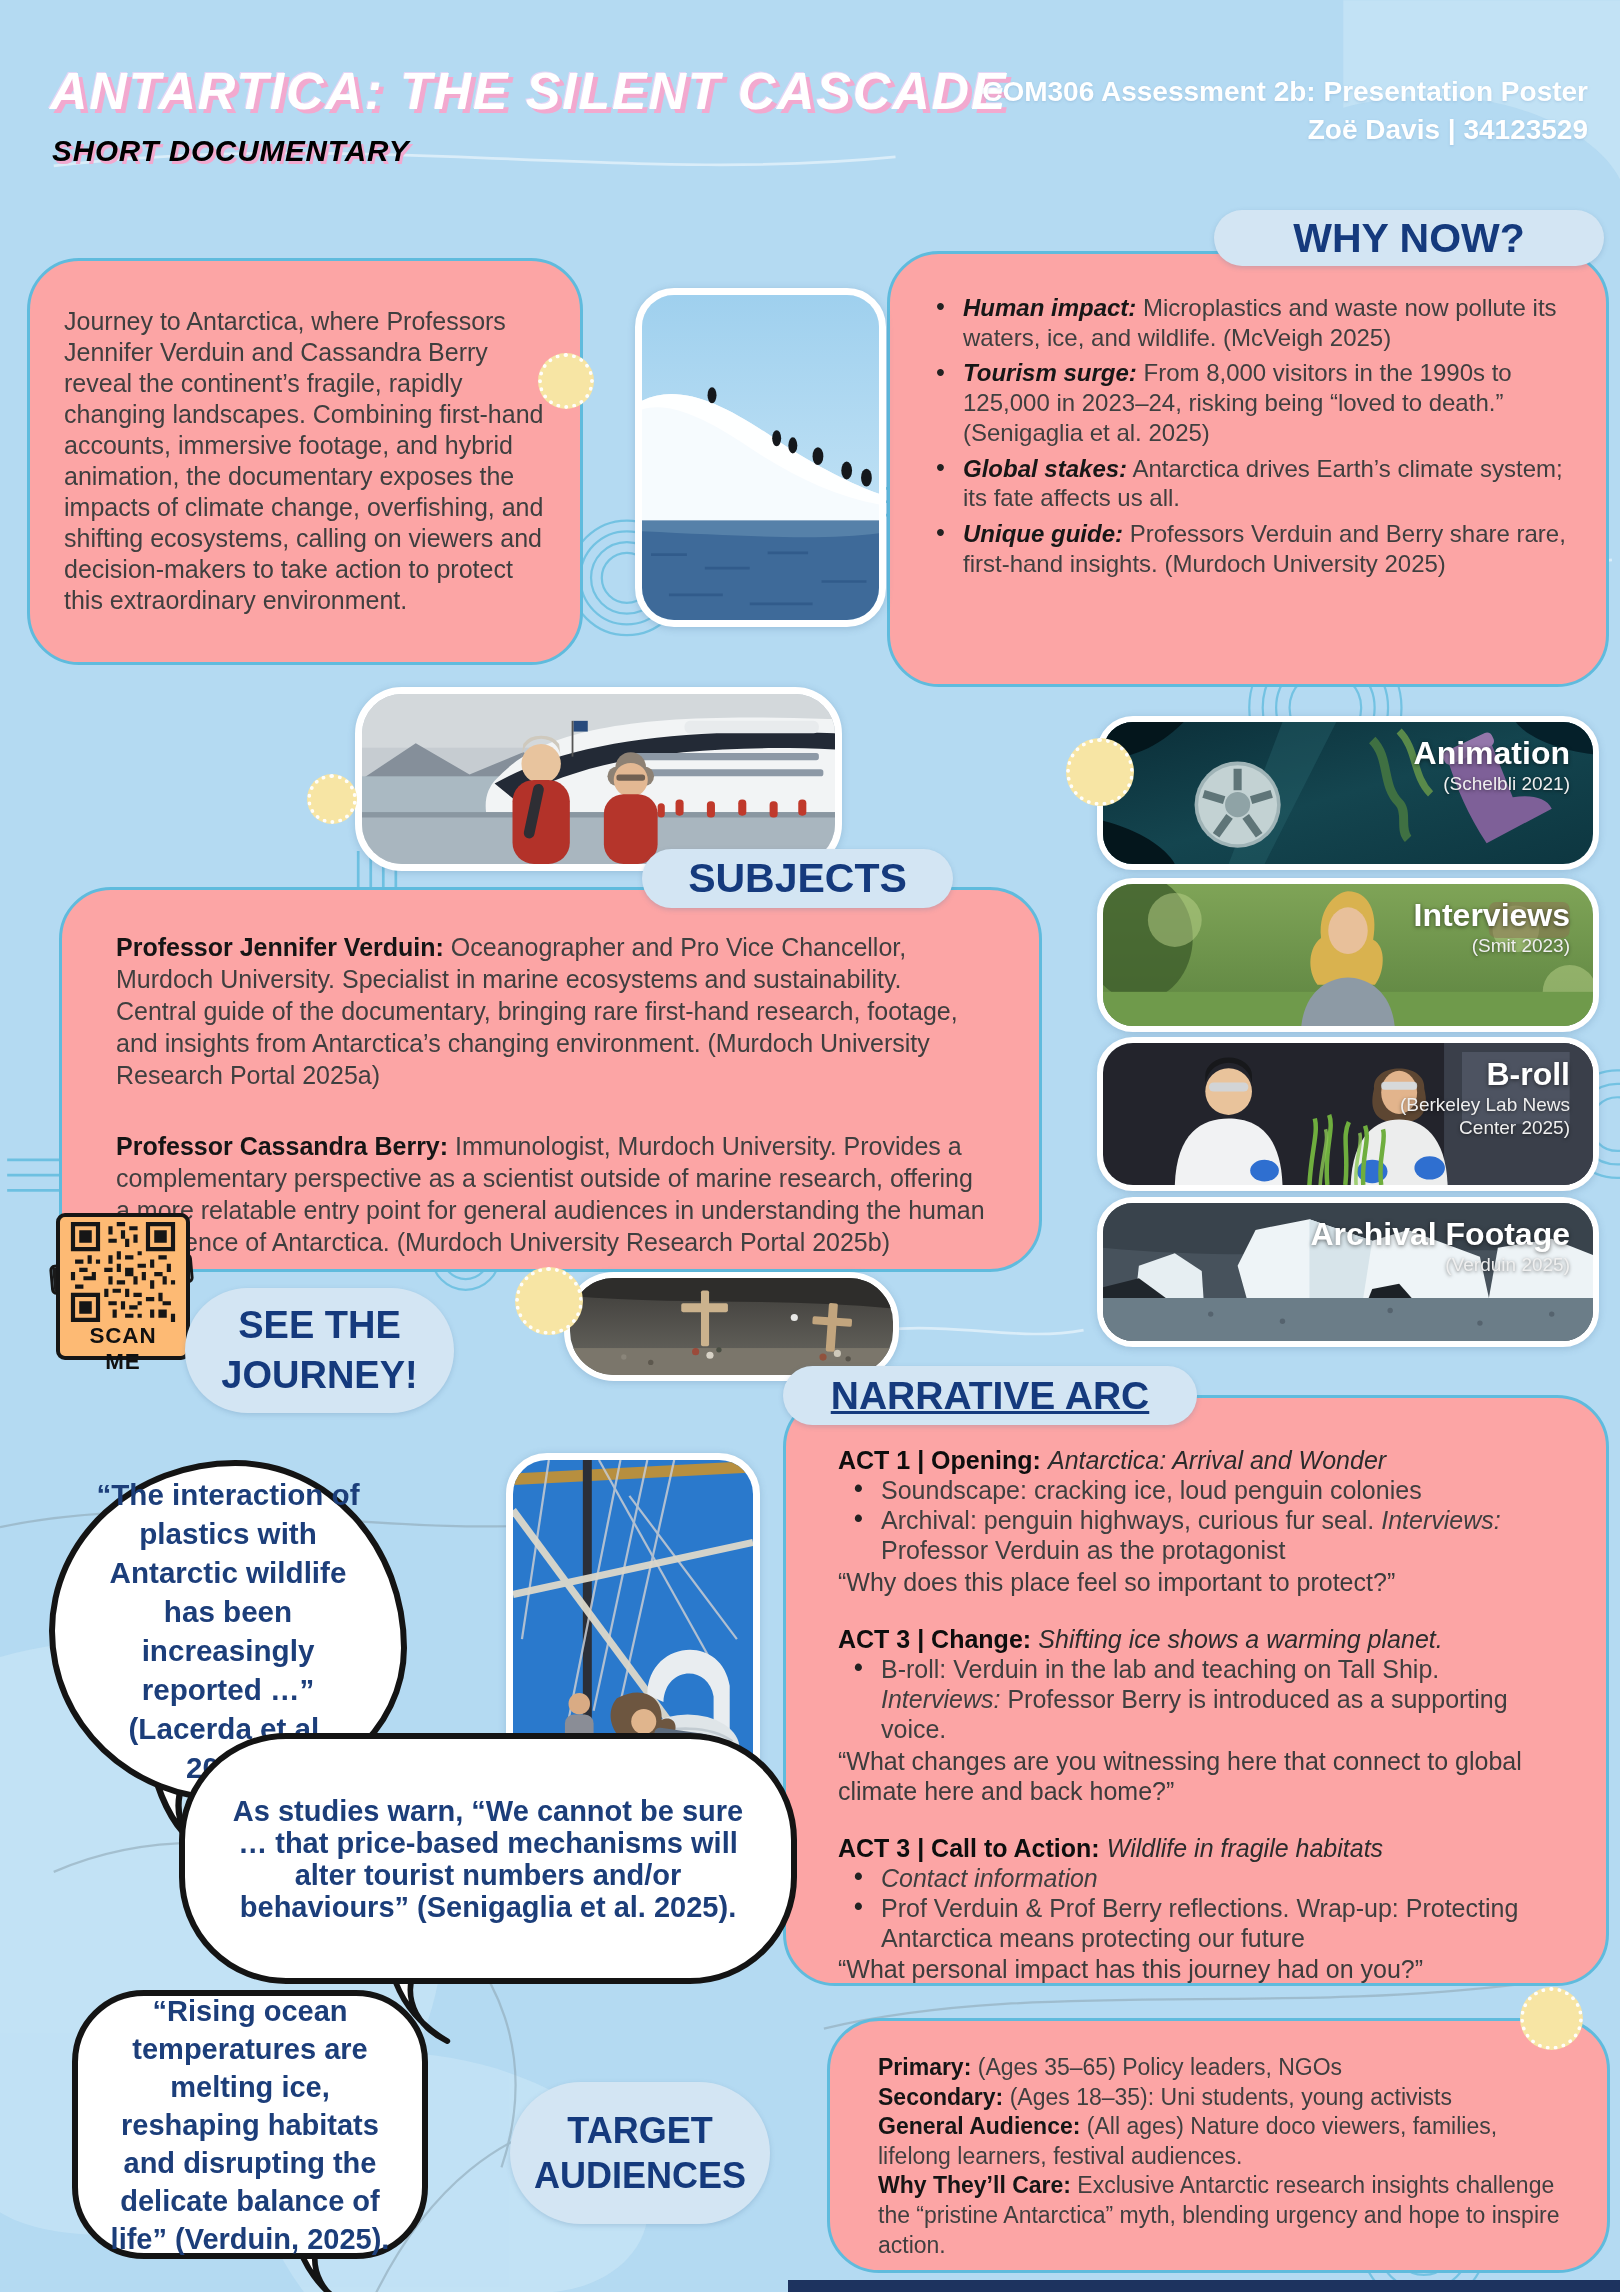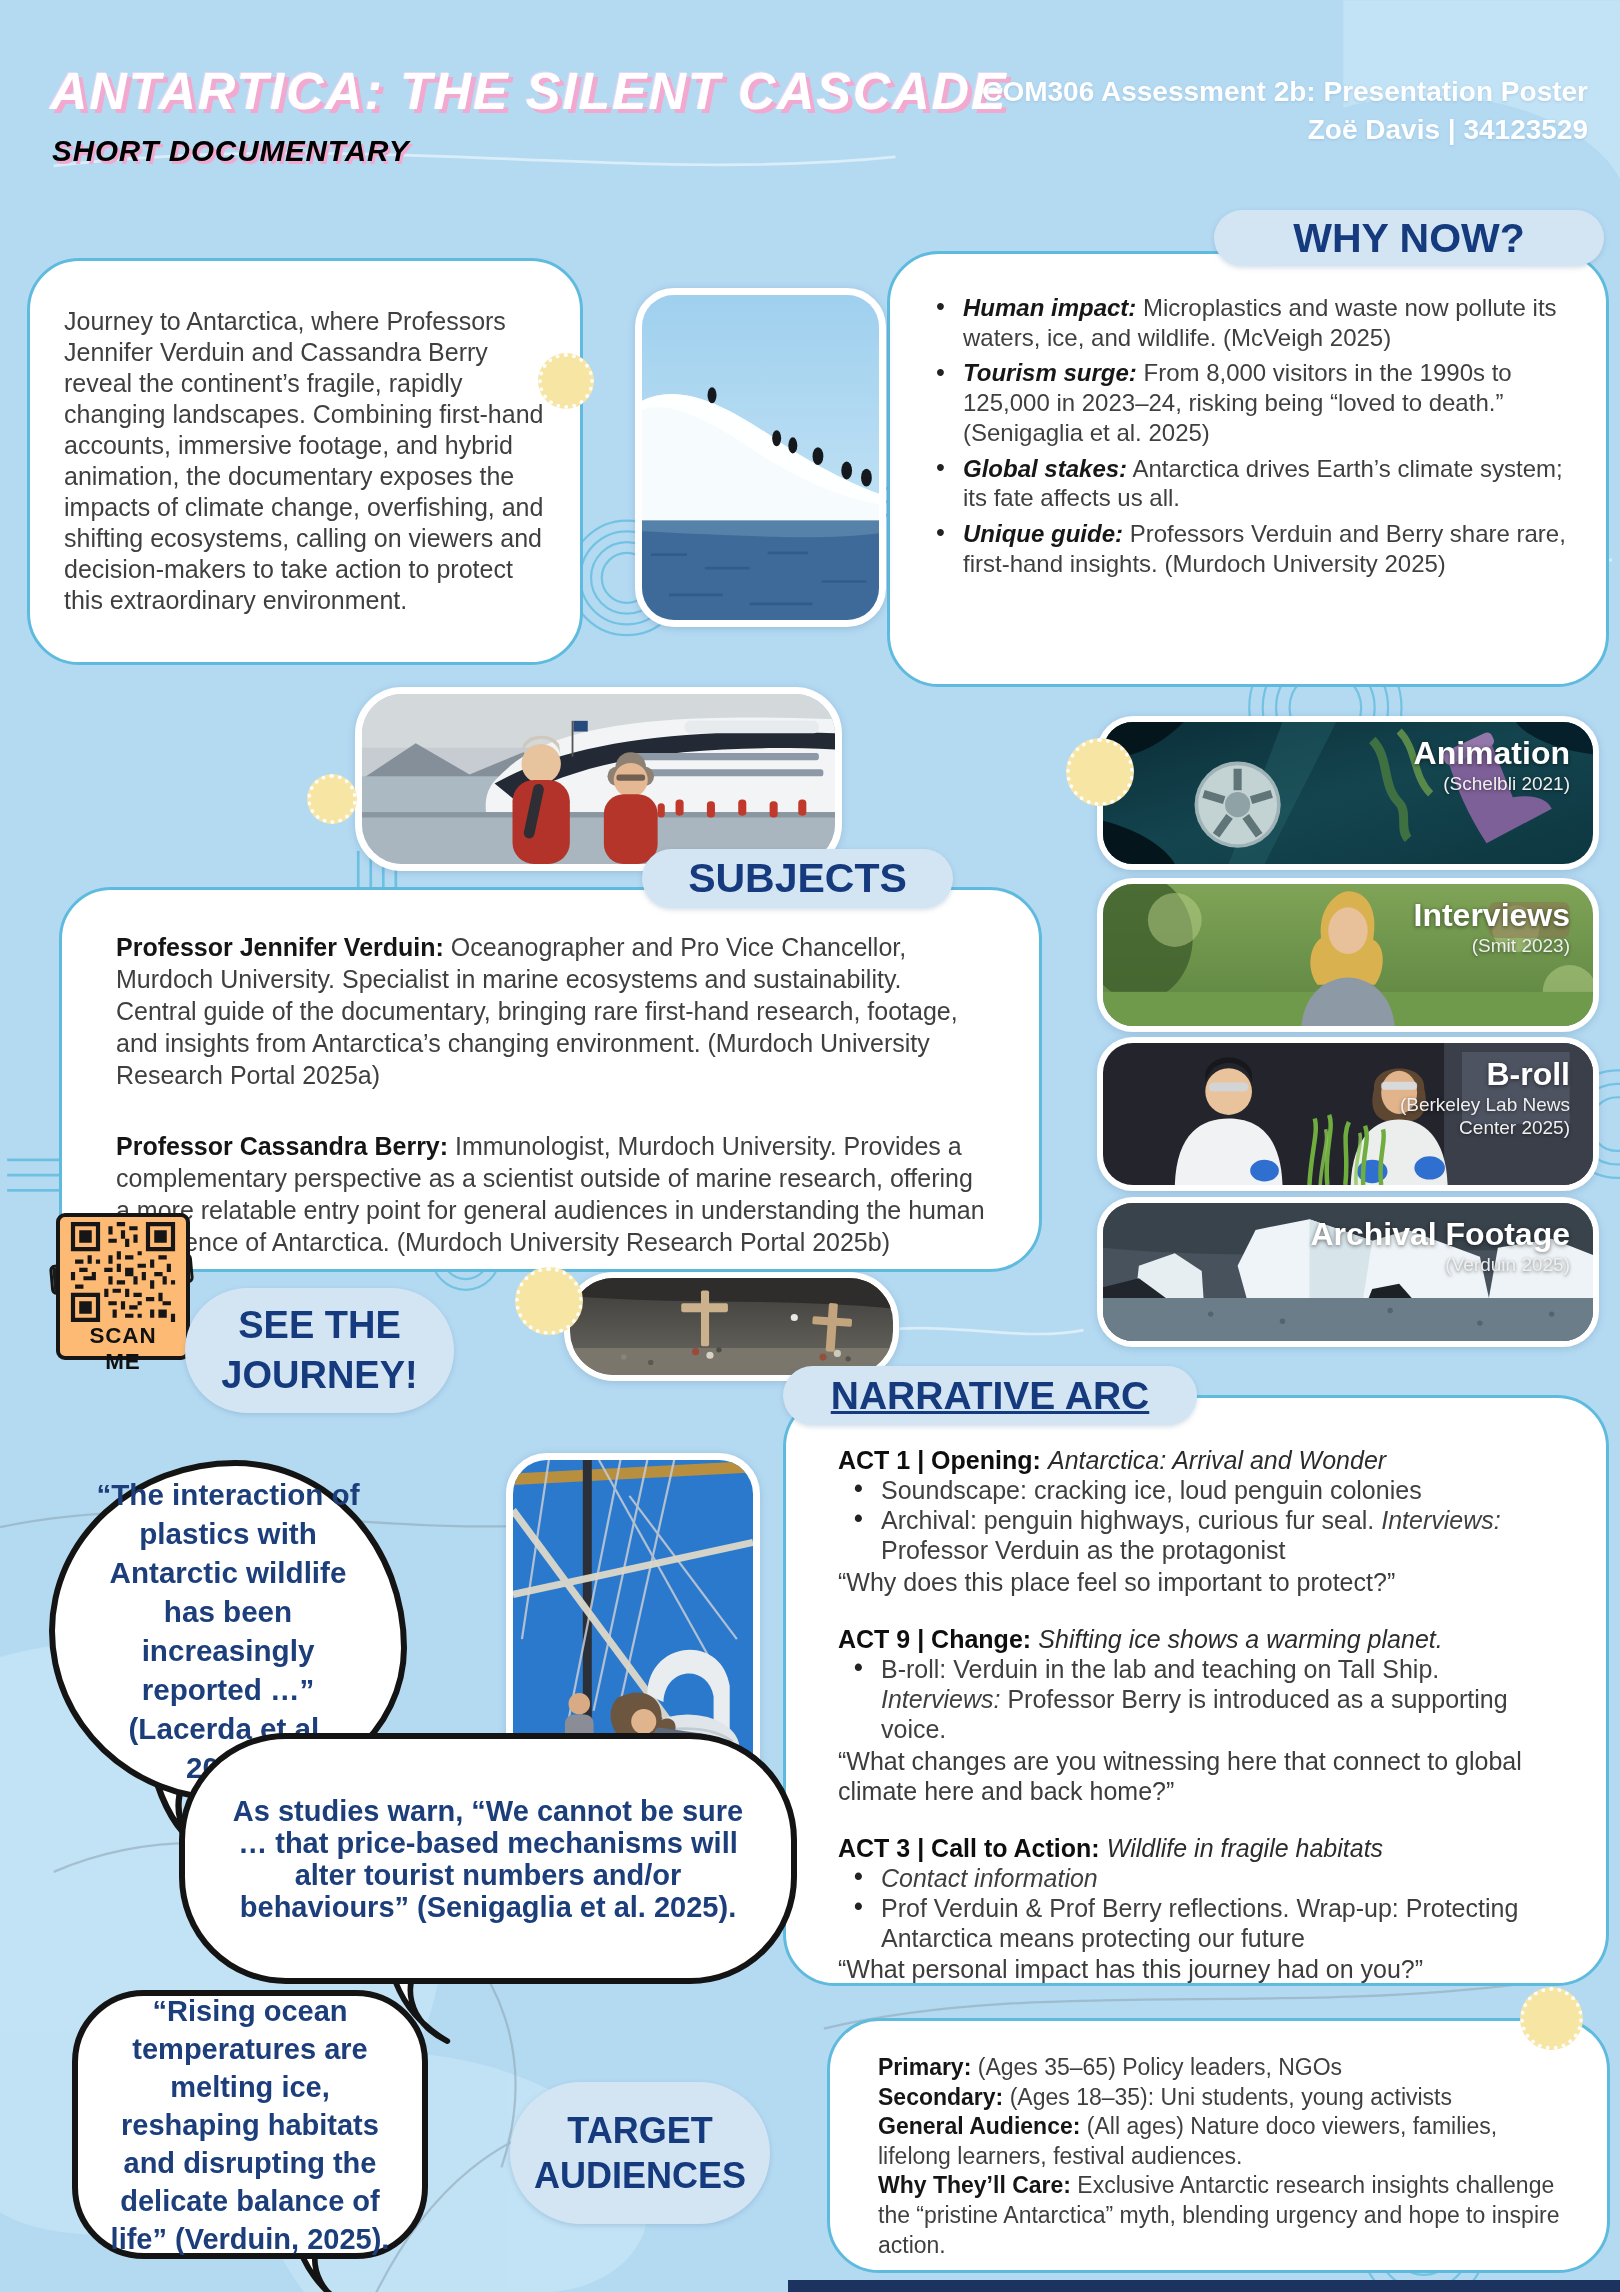--- a/index.html
+++ b/index.html
@@ -15,21 +15,21 @@
   
   .pill{position:absolute;z-index:5;background:#d3e5f3;border-radius:81px;color:#153a7d;font-weight:bold;display:flex;align-items:center;justify-content:center;text-align:center;box-shadow:0 1.8px 5.4px rgba(80,120,160,.25);}
   .pill-overview{left:81px;top:213px;width:333px;height:54px;font-size:41px;}
   .pill-whynow{left:1214px;top:210px;width:390px;height:56px;font-size:41px;}
   .pill-subjects{left:642px;top:849px;width:311px;height:59px;font-size:41px;}
   .pill-narrative{left:783px;top:1366px;width:414px;height:59px;font-size:39px;text-decoration:underline;}
   .pill-journey{left:185px;top:1288px;width:269px;height:125px;font-size:38px;line-height:1.3;padding:0 27px;}
   .pill-target{left:510px;top:2082px;width:260px;height:142px;font-size:36px;line-height:1.25;padding:0 12.5px;}
 
   
-  .card{position:absolute;z-index:2;background:#ffffff;border:3.6px solid #5fbbdd;border-radius:52px;color:#3f3f3f;}
+  .card{position:absolute;z-index:2;background:#fca5a5;border:3.6px solid #5fbbdd;border-radius:52px;color:#3f3f3f;}
   .card-overview{left:27px;top:258px;width:556px;height:407px;padding:45px 27px 27px 34px;font-size:25px;line-height:31px;}
   .card-whynow{left:887px;top:251px;width:722px;height:436px;padding:39px 36px 27px 39px;font-size:24px;line-height:29.6px;}
   .card-subjects{left:59px;top:887px;width:983px;height:385px;padding:41px 52px 27px 54px;font-size:25px;line-height:32px;}
   .card-narrative{left:783px;top:1395px;width:826px;height:591px;padding:47px 47px 27px 52px;font-size:25px;line-height:30px;}
   .card-target{left:827px;top:2018px;width:783px;height:255px;padding:32px 43px 21.5px 48px;font-size:23px;line-height:29.6px;}
 
   .wb{position:relative;padding-left:34px;margin-bottom:6.3px;}
   .wb::before{content:"\2022";position:absolute;left:7.2px;top:-1.8px;font-weight:bold;color:#222;}
   .lead{font-weight:bold;font-style:italic;color:#171717;}
   .sp{margin-bottom:39px;}
@@ -398,21 +398,21 @@
 
   <div class="pill pill-narrative">NARRATIVE ARC</div>
   <div class="card card-narrative">
     <div class="act">
       <div><span class="act-label">ACT 1 | Opening:</span><span class="act-title">Antarctica: Arrival and Wonder</span></div>
       <div class="nb"><span>Soundscape: cracking ice, loud penguin colonies</span><span class="em"></span><span></span></div>
       <div class="nb"><span>Archival: penguin highways, curious fur seal. </span><span class="em">Interviews:</span><span> Professor Verduin as the protagonist</span></div>
       <div class="aq">“Why does this place feel so important to protect?”</div>
     </div>
     <div class="act">
-      <div><span class="act-label">ACT 9 | Change:</span><span class="act-title">Shifting ice shows a warming planet.</span></div>
+      <div><span class="act-label">ACT 3 | Change:</span><span class="act-title">Shifting ice shows a warming planet.</span></div>
       <div class="nb"><span>B-roll: Verduin in the lab and teaching on Tall Ship. </span><span class="em">Interviews:</span><span> Professor Berry is introduced as a supporting voice.</span></div>
       <div class="aq">“What changes are you witnessing here that connect to global climate here and back home?”</div>
     </div>
     <div class="act">
       <div><span class="act-label">ACT 3 | Call to Action:</span><span class="act-title">Wildlife in fragile habitats</span></div>
       <div class="nb"><span></span><span class="em">Contact information</span><span></span></div>
       <div class="nb"><span>Prof Verduin &amp; Prof Berry reflections. Wrap-up: Protecting Antarctica means protecting our future</span><span class="em"></span><span></span></div>
       <div class="aq">“What personal impact has this journey had on you?”</div>
     </div>
   </div>

